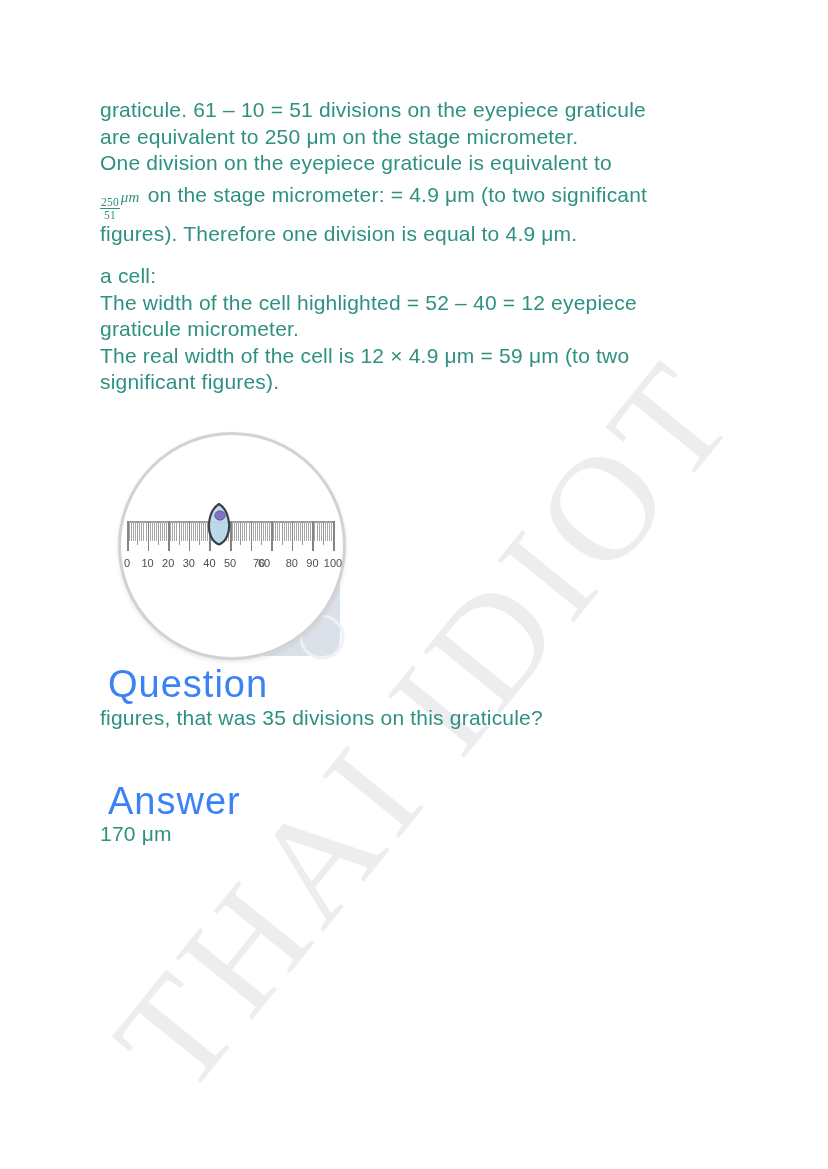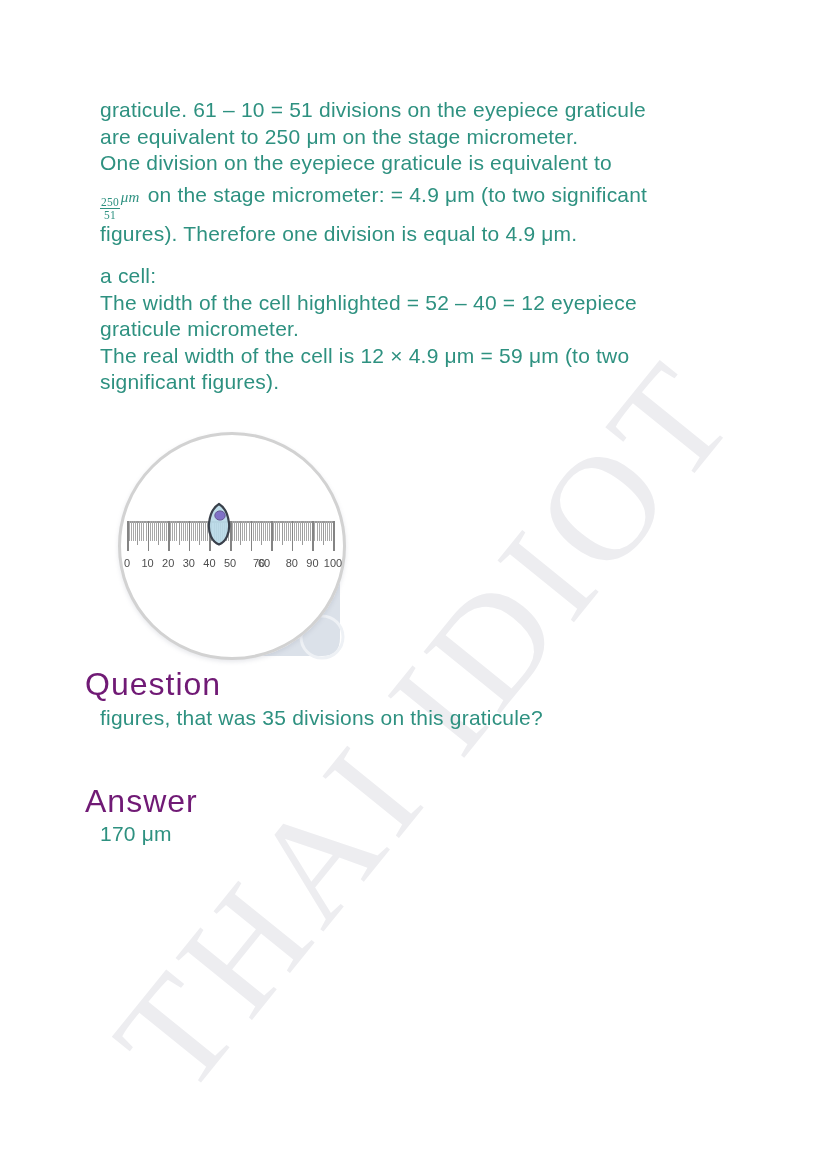--- a/index.html
+++ b/index.html
@@ -62,23 +62,23 @@
   .frac .num { border-bottom: 1px solid currentColor; padding: 0 1px; }
   .frac-unit {
     font-family: "Liberation Serif", "DejaVu Serif", serif;
     font-style: italic;
     font-size: 15px;
     margin: 0 8px 0 1px;
   }
 
   .section-heading {
     position: absolute;
-    left: 85px;
-    color: #701a75;
-    font-size: 32px;
+    left: 108px;
+    color: #3b82f6;
+    font-size: 38px;
     line-height: 38px;
     letter-spacing: 1px;
     font-weight: 400;
   }
   #question-heading { top: 665px; }
   #answer-heading   { top: 782px; }
 
   
   .figure { position: absolute; left: 118px; top: 430px; width: 242px; height: 242px; }
 

